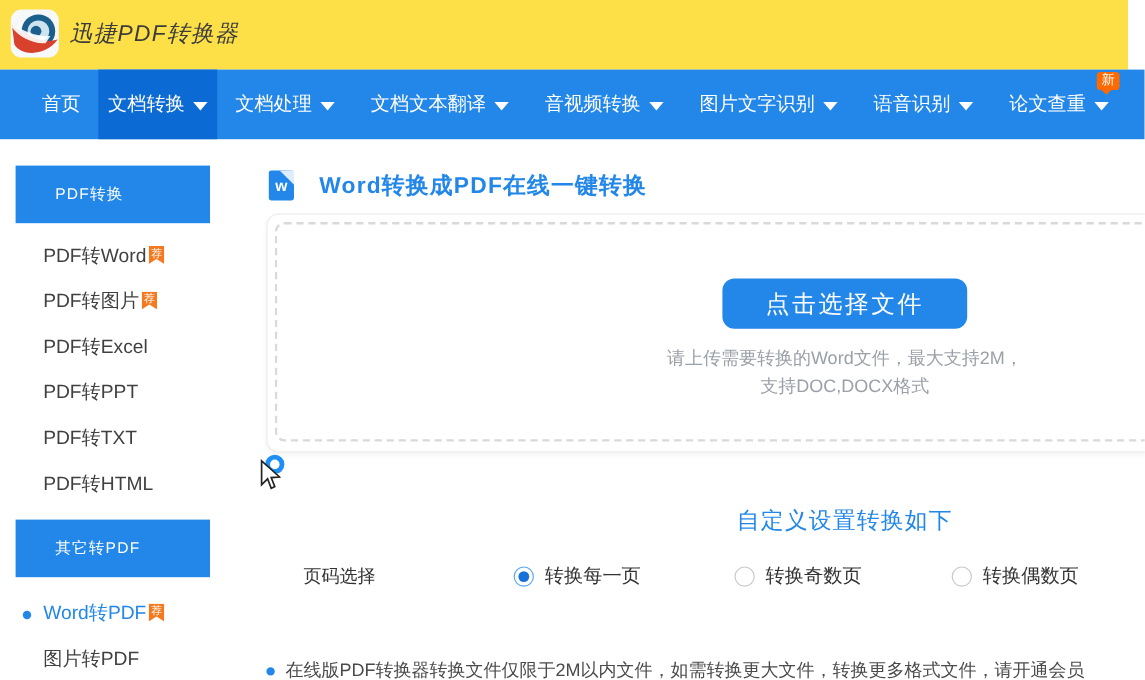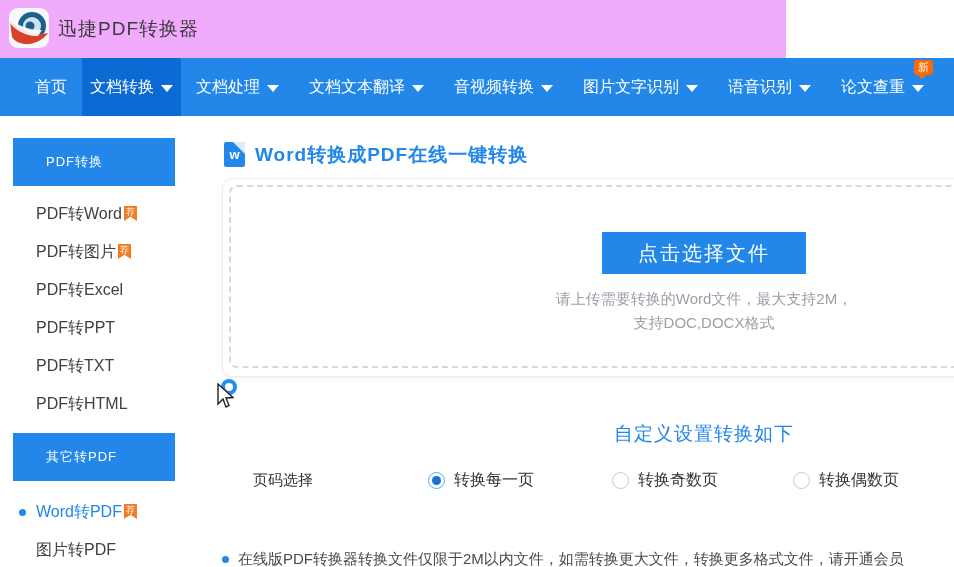--- a/index.html
+++ b/index.html
@@ -1,21 +1,21 @@
 <!DOCTYPE html>
 <html><head>
 <meta charset="utf-8">
 <style>
   * { margin:0; padding:0; box-sizing:border-box; }
   html,body { width:954px; height:567px; }
   body { font-family:"Liberation Sans","DejaVu Sans",sans-serif; background:#fff; }
   #app { position:relative; width:954px; height:567px; overflow:hidden; background:#fff; }
 
   
-  .header { position:absolute; left:0; top:0; width:786px; height:58px; background:#f0abfc; }
+  .header { position:absolute; left:0; top:0; width:940px; height:58px; background:#fde047;font-style:italic; }
   .logo { position:absolute; left:8px; top:7px; width:42px; height:42px; }
   .logo-title { position:absolute; left:58px; top:0; height:58px; line-height:58px;
                 font-size:19px; color:#3c3c3c; font-weight:500; letter-spacing:1px; }
 
   
   .nav { position:absolute; left:0; top:58px; width:100%; height:58px; background:#2287e8;
          display:flex; align-items:stretch; padding-left:20px; white-space:nowrap; }
   .nav-item { position:relative; display:flex; align-items:center; gap:7px;
               padding:0 15px; color:#fff; font-size:16px; cursor:pointer; }
   .nav-item.active { background:#0b6ad3; padding:0 8px; }
@@ -42,31 +42,31 @@
                clip-path:polygon(0 0,100% 0,100% 100%,50% 72%,0 100%); }
 
   
   .doc-icon { position:absolute; left:224px; top:142px; width:21px; height:25px;
               background:#2287e8; border-radius:2px; color:#fff; font-size:13px; font-weight:bold;
               text-align:center; line-height:25px; }
   .doc-icon:after { content:""; position:absolute; right:0; top:0; width:0; height:0;
                     border-left:6px solid transparent; border-bottom:6px solid transparent;
                     border-top:6px solid #fff; border-right:6px solid #fff;
                     border-top-right-radius:2px; filter:opacity(.85); }
-  .page-title { position:absolute; left:255px; top:142px; font-size:19px; font-weight:bold;
+  .page-title { position:absolute; left:266px; top:142px; font-size:19px; font-weight:bold;
                 color:#2287e8; letter-spacing:1px; }
 
   
   .upload-outer { position:absolute; left:222px; top:178px; width:964px; height:199px;
                   background:#fff; border:1px solid #ededed; border-radius:10px;
                   box-shadow:0 2px 4px rgba(0,0,0,.05); }
   .upload-dashed { position:absolute; left:6px; top:6px; width:950px; height:183px;
                    border:2px dashed #d9d9d9; border-radius:8px; }
   .select-file-button { position:absolute; left:602px; top:232px; width:204px; height:42px;
-                        background:#2287e8; border:none; border-radius:0; color:#fff;
+                        background:#2287e8; border:none; border-radius:10px; color:#fff;
                         font-size:20px; letter-spacing:2px; cursor:pointer;
                         font-family:"Liberation Sans","DejaVu Sans",sans-serif; }
   .upload-hint { position:absolute; left:222px; top:287px; width:964px; text-align:center;
                  color:#9aa0a8; font-size:15px; line-height:24px; }
 
   .handle-ring { position:absolute; left:221px; top:379px; width:16px; height:16px;
                  border:4px solid #1f8ef5; border-radius:50%; background:#fff; }
   .cursor { position:absolute; left:214px; top:382px; width:20px; height:28px; }
 
   

